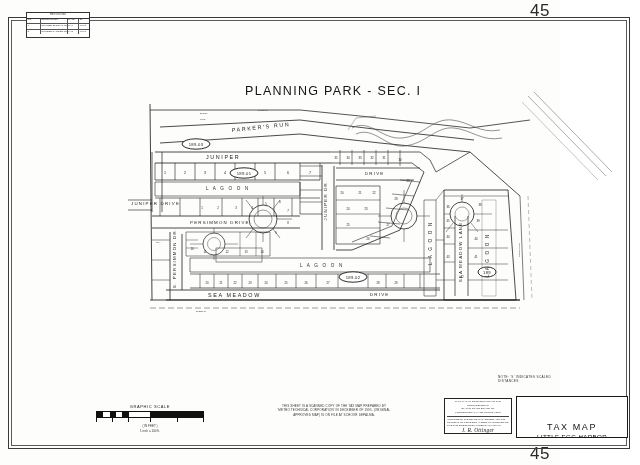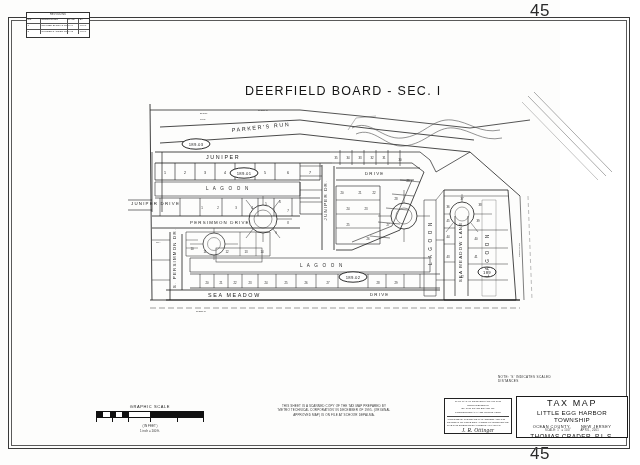--- a/index.html
+++ b/index.html
@@ -66,21 +66,21 @@
   #approval-stamp .ap-b{font-size:2.3px;color:#2c2c2c;line-height:1.4;}
   #approval-stamp .ap-rule{border-top:0.7px solid #444;margin:1px 0;}
   #approval-stamp .sig{font-family:"Liberation Serif",serif;font-style:italic;
                        font-size:5.5px;text-align:center;color:#1c1c1c;
                        letter-spacing:.2px;}
 
   
   #titleblock{position:absolute;left:516px;top:396px;width:112px;height:42px;
               border:1.2px solid #1a1a1a;background:#fff;box-sizing:border-box;
               padding:1.5px 2px;text-align:center;overflow:hidden;}
-  #titleblock .tb-1{font-size:9px;letter-spacing:1.6px;color:#141414;line-height:1.1;}
+  #titleblock .tb-1{font-size:9px;letter-spacing:1.6px;color:#141414;line-height:1.1;margin-top:24px;}
   #titleblock .tb-2{font-size:6.2px;letter-spacing:.35px;color:#141414;margin-top:1px;}
   #titleblock .tb-3{font-size:3.9px;letter-spacing:.5px;color:#222;margin-top:.5px;}
   #titleblock .tb-4{font-size:2.7px;letter-spacing:.3px;color:#333;margin-top:.4px;}
   #titleblock .tb-5{font-size:6.4px;letter-spacing:.35px;color:#141414;margin-top:1.2px;}
   .tb-row{display:flex;justify-content:center;gap:10px;}
 
   
   #scaled-note{position:absolute;left:498px;top:375px;font-size:3.1px;
                letter-spacing:.35px;color:#333;}
 
@@ -125,21 +125,21 @@
       <div class="rc c4">M.T.C.</div>
     </div>
     <div class="rrow">
       <div class="rc c1">2</div>
       <div class="rc c2">NUMBER &amp; ADDED LOTS</div>
       <div class="rc c3">1-95</div>
       <div class="rc c4">M.T.C.</div>
     </div>
   </div>
 
-  <div id="map-title">DEERFIELD BOARD - SEC. I</div>
+  <div id="map-title">PLANNING PARK - SEC. I</div>
 
   <svg id="plat" width="640" height="465" viewBox="0 0 640 465">
     <g fill="none" stroke="#1d1d1d" stroke-width="0.7">
 
       <path d="M150 103 L150 300 L520 300 L520 250 L518 196 L470 150 L330 150
                L300 140 L160 140 Z" stroke="#151515" stroke-width="1.3" fill="none" opacity="0"></path>
 
       <path d="M150 110 L300 110 L360 116 L470 128 L530 120" stroke="#2a2a2a" stroke-width="0.8"></path>
       <path d="M150 104 L152 300" stroke="#2a2a2a" stroke-width="0.9"></path>
       <path d="M150 300 L520 300" stroke="#2a2a2a" stroke-width="0.9"></path>

